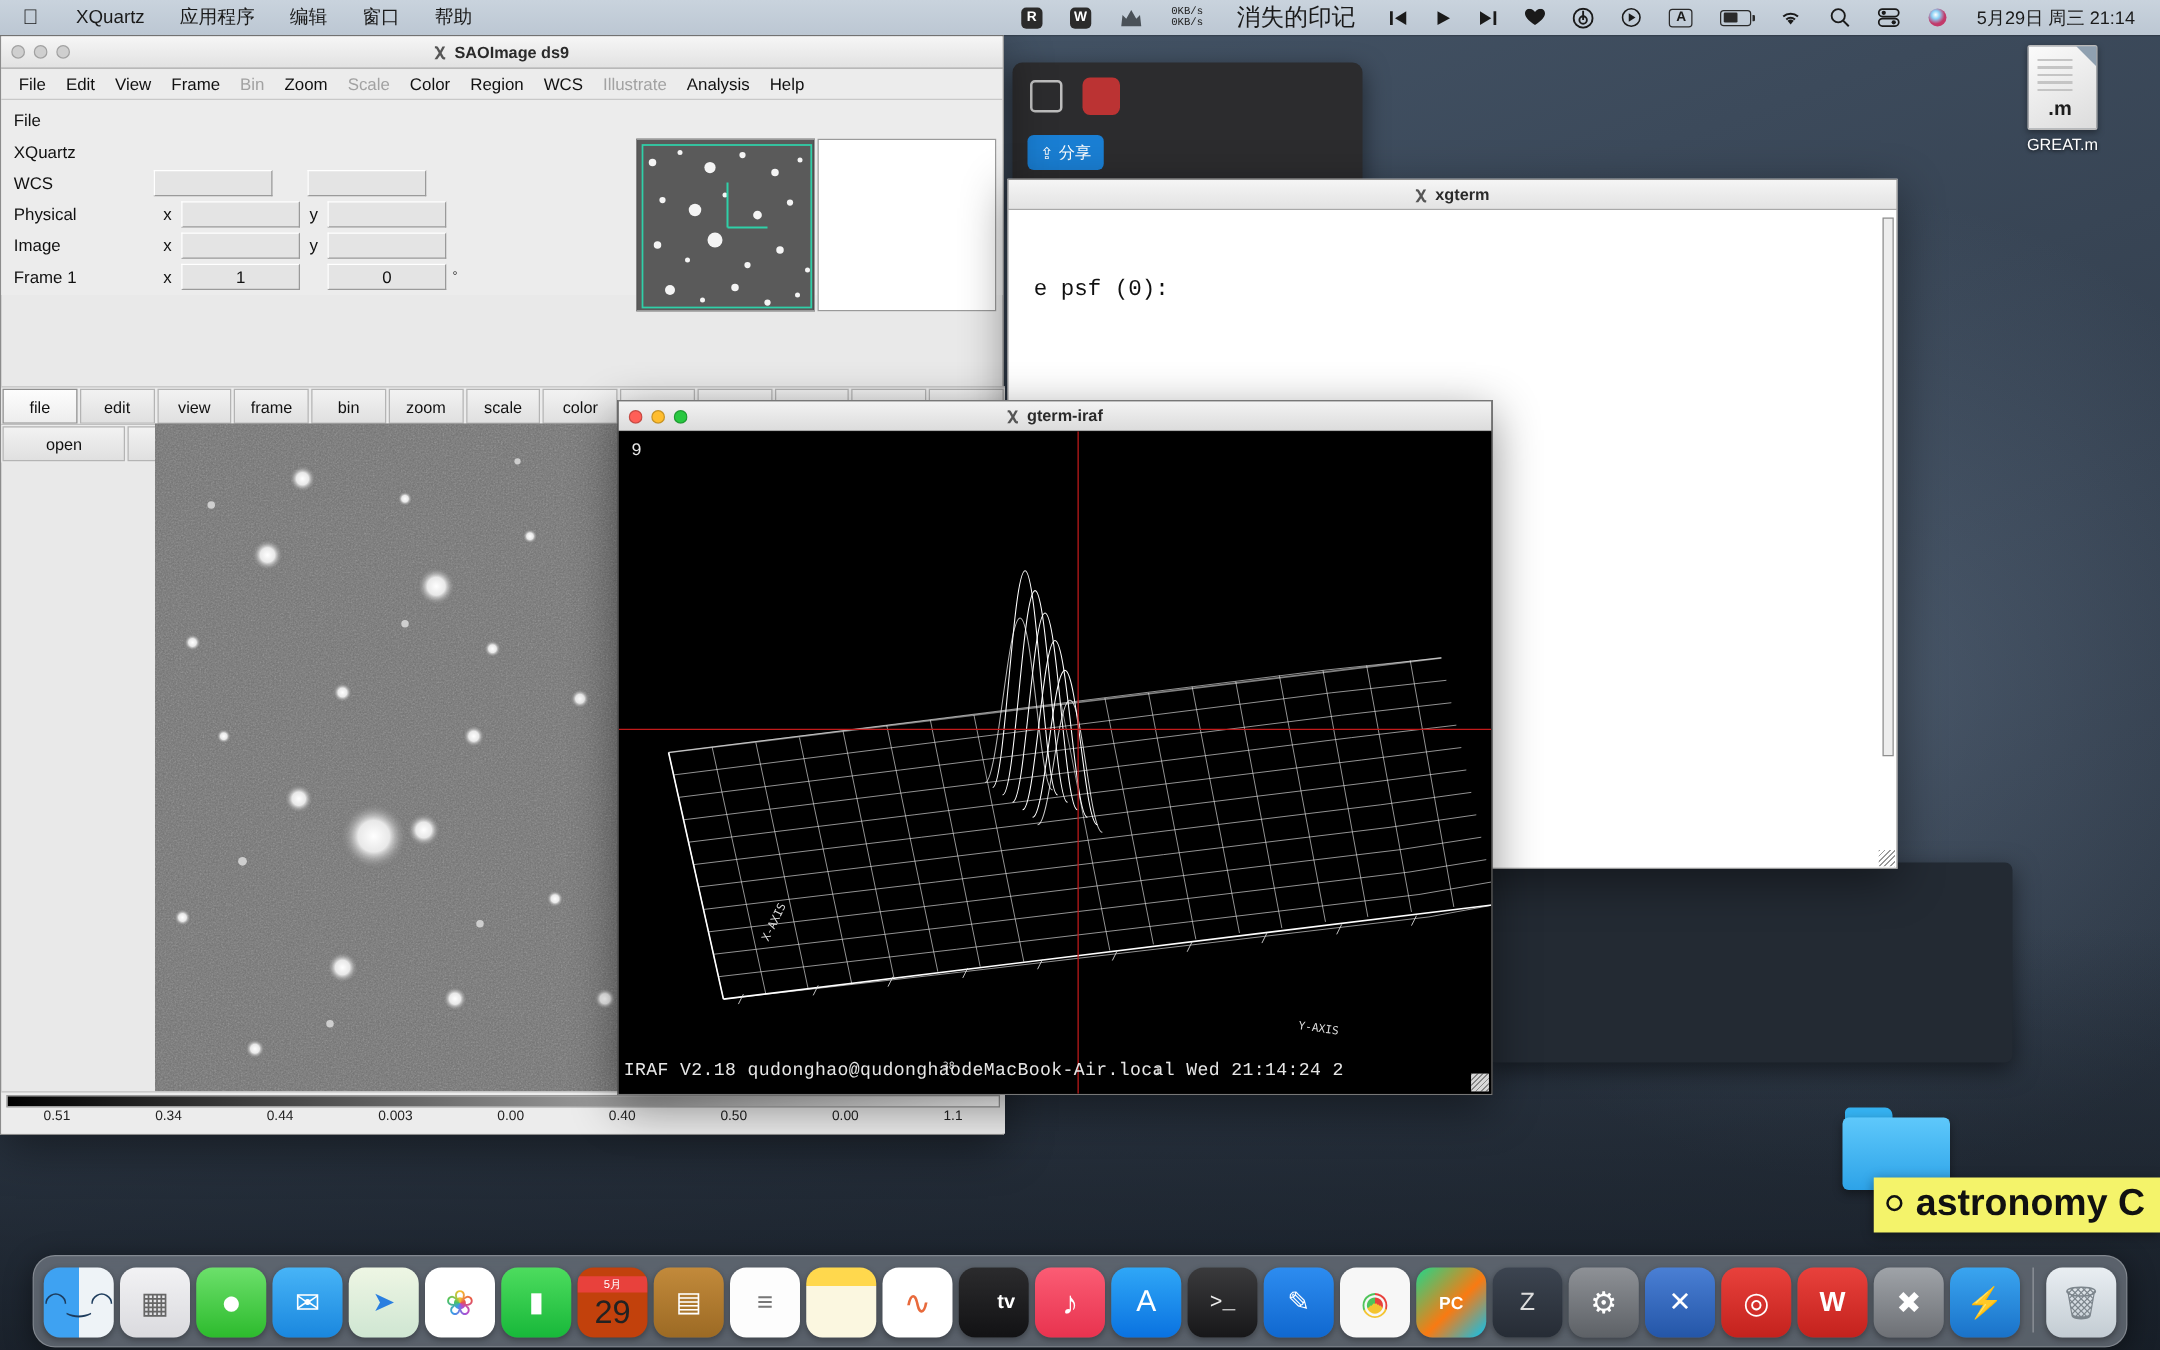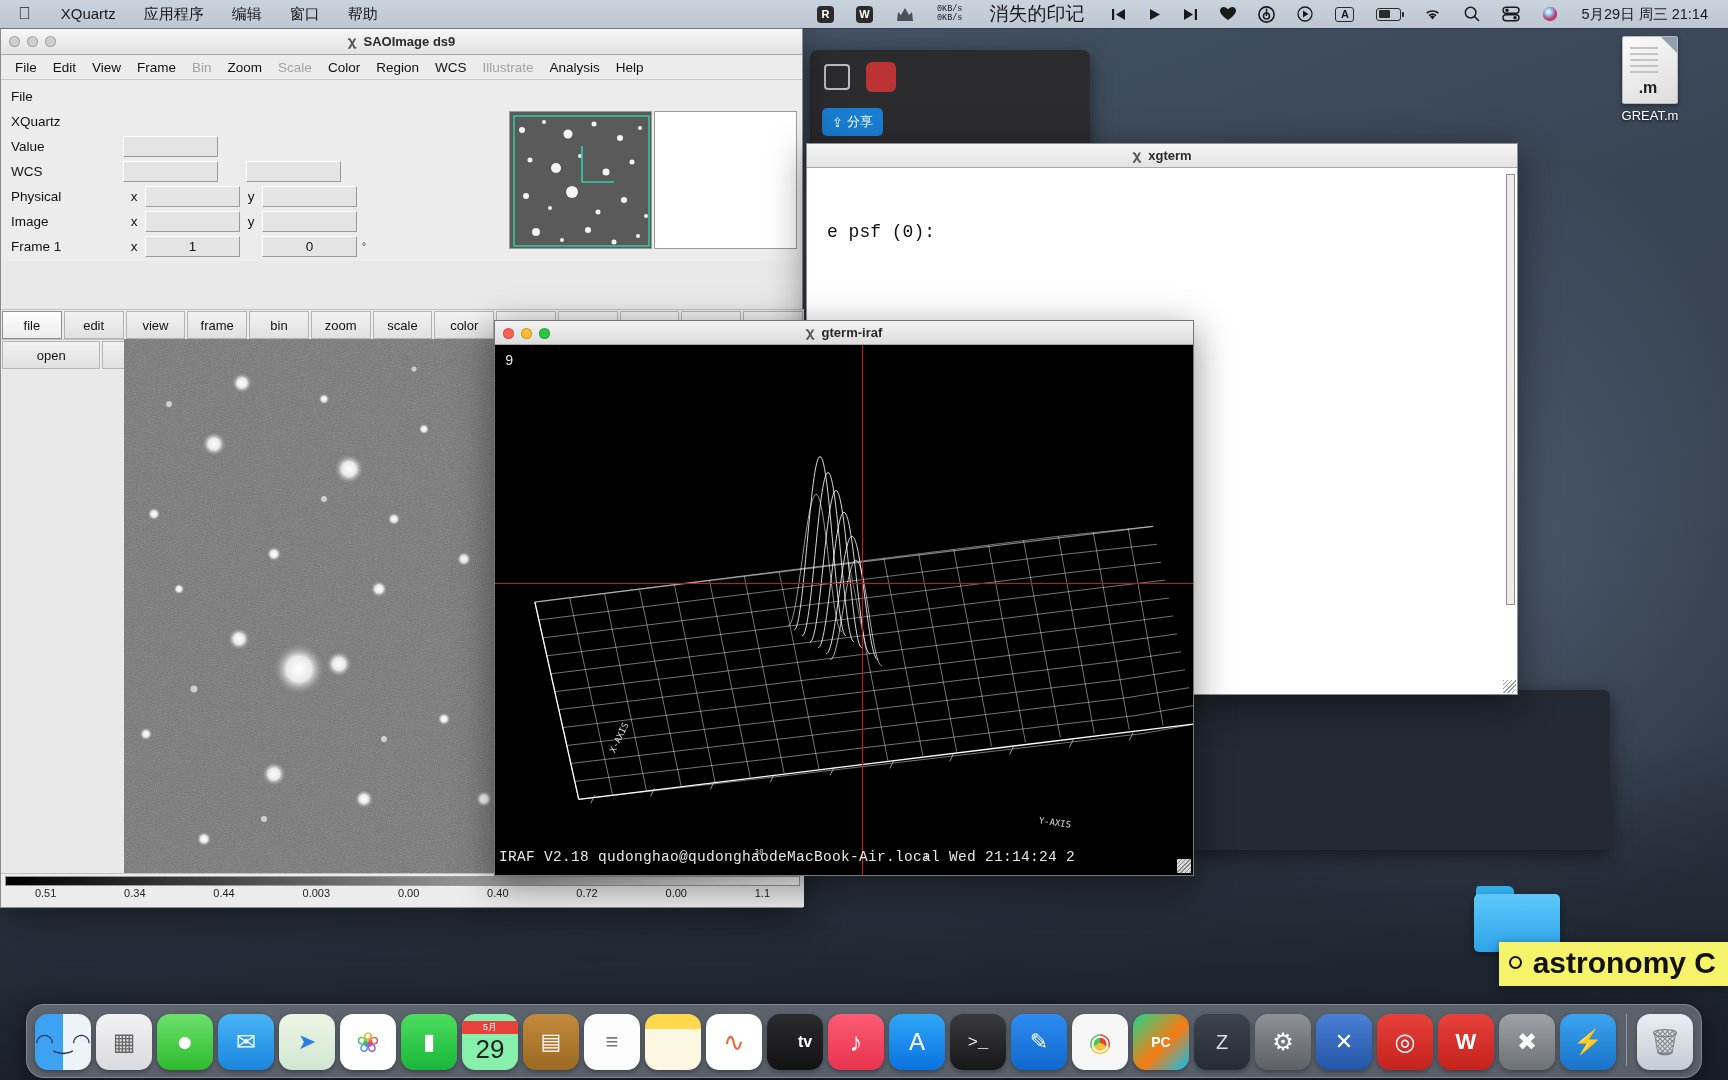--- a/index.html
+++ b/index.html
@@ -304,24 +304,20 @@
     <span>Analysis</span>
     <span>Help</span>
   </div>
 
   <div class="ds9-info">
     <div class="inf-row">
       <span class="inf-lab">File</span>
     </div>
     <div class="inf-row">
       <span class="inf-lab">XQuartz</span>
-    </div>
-    <div class="inf-row">
-      <span class="inf-lab">Value</span>
-      <span class="fld half"></span>
     </div>
     <div class="inf-row">
       <span class="inf-lab">WCS</span>
       <span class="fld half"></span>
       <span style="width:28px;"></span>
       <span class="fld half"></span>
     </div>
     <div class="inf-row">
       <span class="inf-lab">Physical</span>
       <span class="inf-xy">x</span>
@@ -465,21 +461,21 @@
 
   <div class="ds9-colorbar">
     <div style="height:10px;background:linear-gradient(90deg,#000,#fff);margin:2px 4px 0 4px;border:1px solid #9a9a9a;"></div>
     <div class="cb-ticks">
       <span>0.51</span>
       <span>0.34</span>
       <span>0.44</span>
       <span>0.003</span>
       <span>0.00</span>
       <span>0.40</span>
-      <span>0.72</span>
+      <span>0.50</span>
       <span>0.00</span>
       <span>1.1</span>
     </div>
   </div>
 </div>
 
 <div class="xwin" id="xgterm">
   <div class="xtitle">
     <span class="xlogo">𝛘</span>
     <span>xgterm</span>
@@ -620,21 +616,21 @@
     </div>
   <div class="dicon" style="background:linear-gradient(180deg,#eef6e4,#cfe6d2);">
       <span style="color:#2a7fe0;font-size:22px;">➤</span>
     </div>
   <div class="dicon" style="background:#fff;">
       <span style="font-size:28px;background:conic-gradient(#f4c430,#e8564a,#b44ad0,#3a9bea,#4ec45a,#f4c430);-webkit-background-clip:text;color:transparent;">❀</span>
     </div>
   <div class="dicon" style="background:linear-gradient(180deg,#4ddc5e,#18b83a);">
       <span style="color:#fff;font-size:22px;">▮</span>
     </div>
-  <div class="dicon" style="background:#86efac;flex-direction:column;">
+  <div class="dicon" style="background:#c2410c;flex-direction:column;">
     <span style="background:#e8413c;color:#fff;font-size:9px;width:100%;text-align:center;line-height:13px;">5月</span>
     <span style="font-size:26px;color:#222;line-height:30px;">29</span>
     </div>
   <div class="dicon" style="background:linear-gradient(180deg,#c28a3b,#9c6a24);">
       <span style="color:#fff;font-size:22px;">▤</span>
     </div>
   <div class="dicon" style="background:#fdfdfd;">
       <span style="font-size:22px;color:#777;">≡</span>
     </div>
   <div class="dicon" style="background:linear-gradient(180deg,#ffd84d 0 26%,#fbf7e0 26%);"></div>

